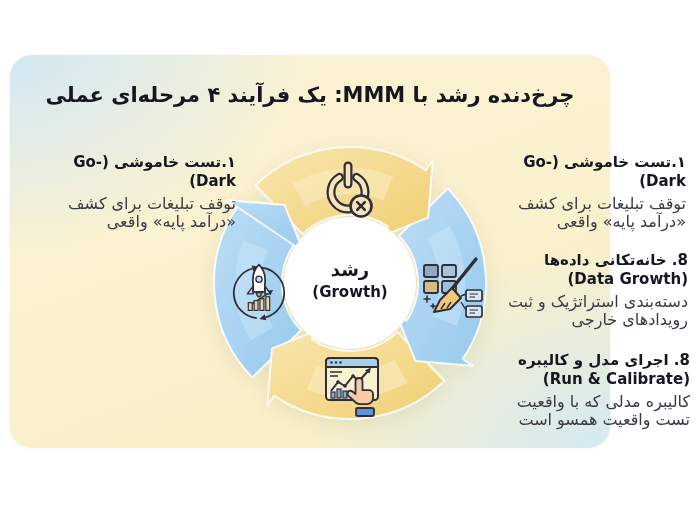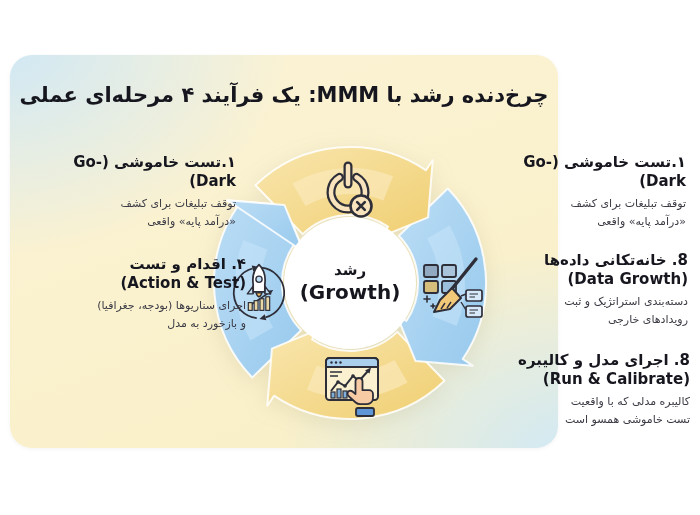--- a/index.html
+++ b/index.html
@@ -1,39 +1,39 @@
 <!DOCTYPE html>
 <html lang="fa"><head>
 <meta charset="utf-8">
 <style>
   html,body{margin:0;padding:0;background:#ffffff;}
   body{width:700px;height:515px;overflow:hidden;font-family:"DejaVu Sans",sans-serif;}
   .canvas{position:relative;width:700px;height:515px;background:#ffffff;}
   .card{
-    position:absolute;left:10px;top:55px;width:548px;height:393px;border-radius:22px;
+    position:absolute;left:10px;top:55px;width:600px;height:393px;border-radius:22px;
     background:
       radial-gradient(95% 95% at -4% -4%, #CDE7F7 0%, rgba(205,231,247,0) 58%),
       radial-gradient(95% 95% at 104% 104%, #CFE9F8 0%, rgba(207,233,248,0) 58%),
       linear-gradient(160deg,#FBF3D6 0%,#F9EFC6 100%);
     box-shadow:0 1px 4px rgba(0,0,0,.05);
   }
   .title{
     position:absolute;left:0;top:28px;width:100%;margin:0;text-align:center;direction:rtl;
     font-size:21px;font-weight:700;color:#16161F;letter-spacing:0;
   }
   .flywheel{position:absolute;left:190px;top:78px;width:300px;height:300px;filter:drop-shadow(0 5px 10px rgba(130,120,80,.14));}
   .center-label{position:absolute;left:280px;top:203px;width:120px;text-align:center;direction:rtl;color:#16161F;}
-  .center-fa{font-size:15px;font-weight:700;line-height:24px;}
-  .center-en{font-size:20px;font-weight:700;line-height:20px;direction:ltr;text-align:center;}
+  .center-fa{font-size:18px;font-weight:700;line-height:24px;}
+  .center-en{font-size:15px;font-weight:700;line-height:20px;direction:ltr;text-align:center;}
   .icon{position:absolute;}
   .icon svg{display:block;width:100%;height:100%;}
   .stage{position:absolute;text-align:right;direction:rtl;color:#16161F;}
   .stage-title{font-size:15px;font-weight:700;line-height:19px;}
   .stage-title.ltr{direction:ltr;}
-  .stage-desc{font-size:11px;line-height:18px;color:#3A3A44;}
+  .stage-desc{font-size:16px;line-height:18px;color:#3A3A44;}
   .stage-desc:nth-of-type(1){margin-top:0;}
   .stage .stage-desc.first{margin-top:4px;}
 </style>
 </head>
 <body>
 
 <div class="canvas">
   <div class="card">
 
     <h1 class="title">چرخ‌دنده رشد با MMM: یک فرآیند ۴ مرحله‌ای عملی</h1>
@@ -160,24 +160,18 @@
       <div class="stage-title">8. خانه‌تکانی داده‌ها</div>
       <div class="stage-title ltr">(Data Growth)</div>
       <div class="stage-desc first">دسته‌بندی استراتژیک و ثبت</div>
       <div class="stage-desc">رویدادهای خارجی</div>
     </div>
 
     <div class="stage" style="left:468px;top:296px;width:212px;">
       <div class="stage-title">8. اجرای مدل و کالیبره</div>
       <div class="stage-title ltr">(Run &amp; Calibrate)</div>
       <div class="stage-desc first">کالیبره مدلی که با واقعیت</div>
-      <div class="stage-desc">تست خاموشی همسو است</div>
+      <div class="stage-desc">تست واقعیت همسو است</div>
     </div>
 
-    <div class="stage" style="left:16px;top:200px;width:220px;">
-      <div class="stage-title">۴. اقدام و تست</div>
-      <div class="stage-title ltr">(Action &amp; Test)</div>
-      <div class="stage-desc first">اجرای سناریوها (بودجه، جغرافیا)</div>
-      <div class="stage-desc">و بازخورد به مدل</div>
-    </div>
 
   </div>
 </div>
 
 </body></html>

